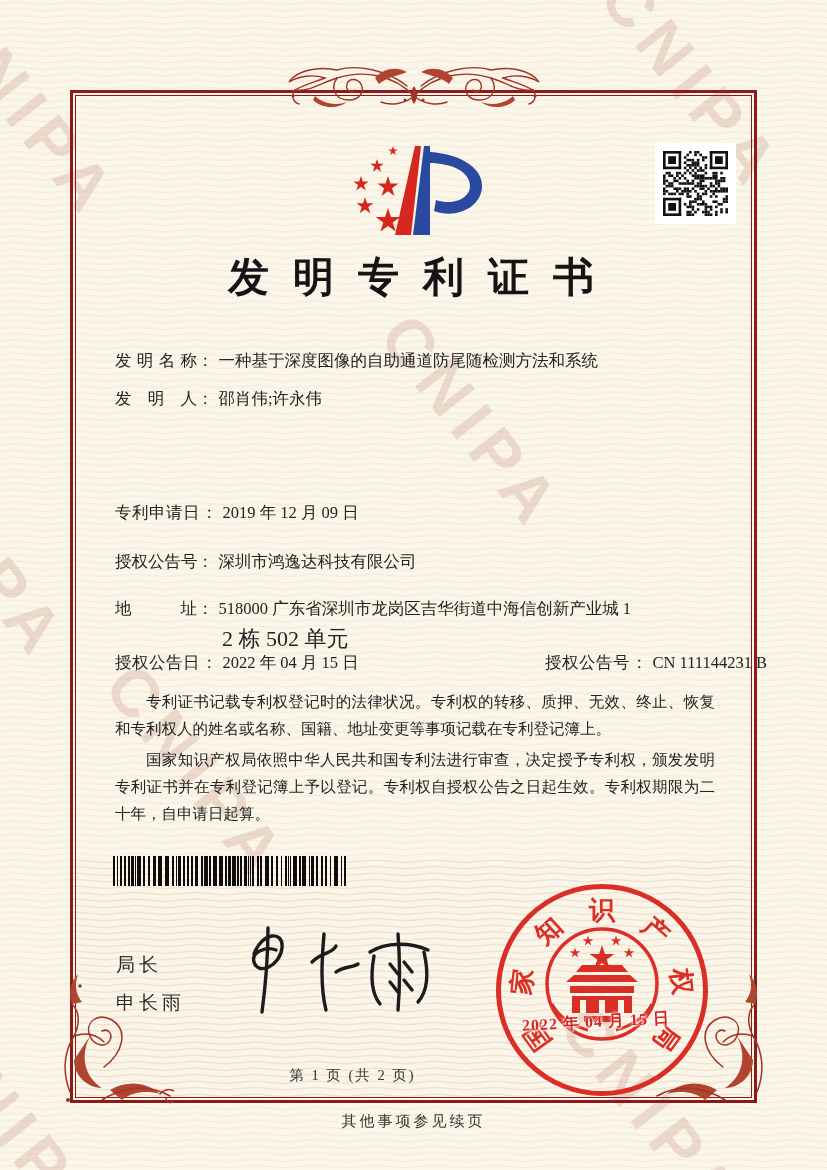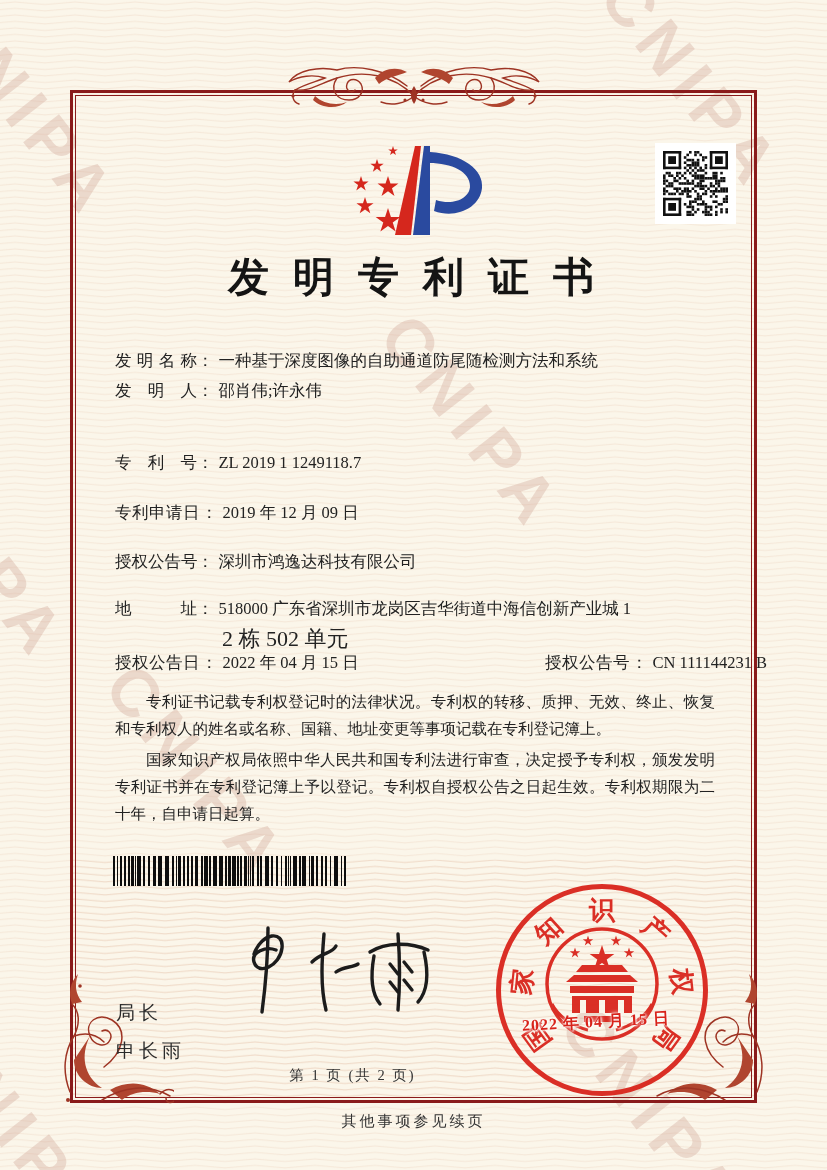--- a/index.html
+++ b/index.html
@@ -44,21 +44,21 @@
   .val{margin-left:5px;}
   .addr2{position:absolute;left:222px;font-size:22px;color:#222;}
   .grant-right{position:absolute;left:430px;top:0;}
   .paras{
     position:absolute;left:115px;top:688px;width:600px;
     font-size:15.5px;line-height:27px;text-align:justify;color:#222;
   }
   .paras p{margin:0 0 4px 0;text-indent:2em;}
   .sig-title{
     position:absolute;left:116px;font-family:"Liberation Sans","DejaVu Sans",sans-serif;
-    font-size:19px;letter-spacing:4px;color:#2b2b2b;font-weight:500;margin-top:48px;
+    font-size:19px;letter-spacing:4px;color:#2b2b2b;font-weight:500;
   }
   .page-info{
     position:absolute;left:0;top:1066px;width:705px;text-align:center;
     font-size:14.5px;letter-spacing:2px;color:#333;
   }
   .cont-note{
     position:absolute;left:0;top:1112px;width:827px;text-align:center;
     font-size:15px;letter-spacing:3px;color:#333;
   }
   
@@ -397,25 +397,22 @@
         <rect x="46.800000000000004" y="62.400000000000006" width="2.6" height="2.6" fill="#111"></rect>
         <rect x="52" y="62.400000000000006" width="2.6" height="2.6" fill="#111"></rect>
       </svg>
   </div>
 
   <div class="doc-title">发明专利证书</div>
 
   <div class="row" style="top:350px;">
     <span class="lbl">发明名称</span><span>：</span><span class="val">一种基于深度图像的自助通道防尾随检测方法和系统</span>
   </div>
-  <div class="row" style="top:380px;">
+  <div class="row" style="top:388px;">
     <span class="lbl">发明人</span><span>：</span><span class="val">邵肖伟;许永伟</span>
-  </div>
-  <div class="row" style="top:452px;">
-    <span class="lbl">专利号</span><span>：</span><span class="val">ZL 2019 1 1249118.7</span>
   </div>
   <div class="row" style="top:502px;">
     <span class="lbl lbl5">专利申请日</span><span>：</span><span class="val">2019 年 12 月 09 日</span>
   </div>
   <div class="row" style="top:551px;">
     <span class="lbl">授权公告号</span><span>：</span><span class="val">深圳市鸿逸达科技有限公司</span>
   </div>
   <div class="row" style="top:598px;">
     <span class="lbl">地址</span><span>：</span><span class="val">518000 广东省深圳市龙岗区吉华街道中海信创新产业城 1</span>
   </div>

